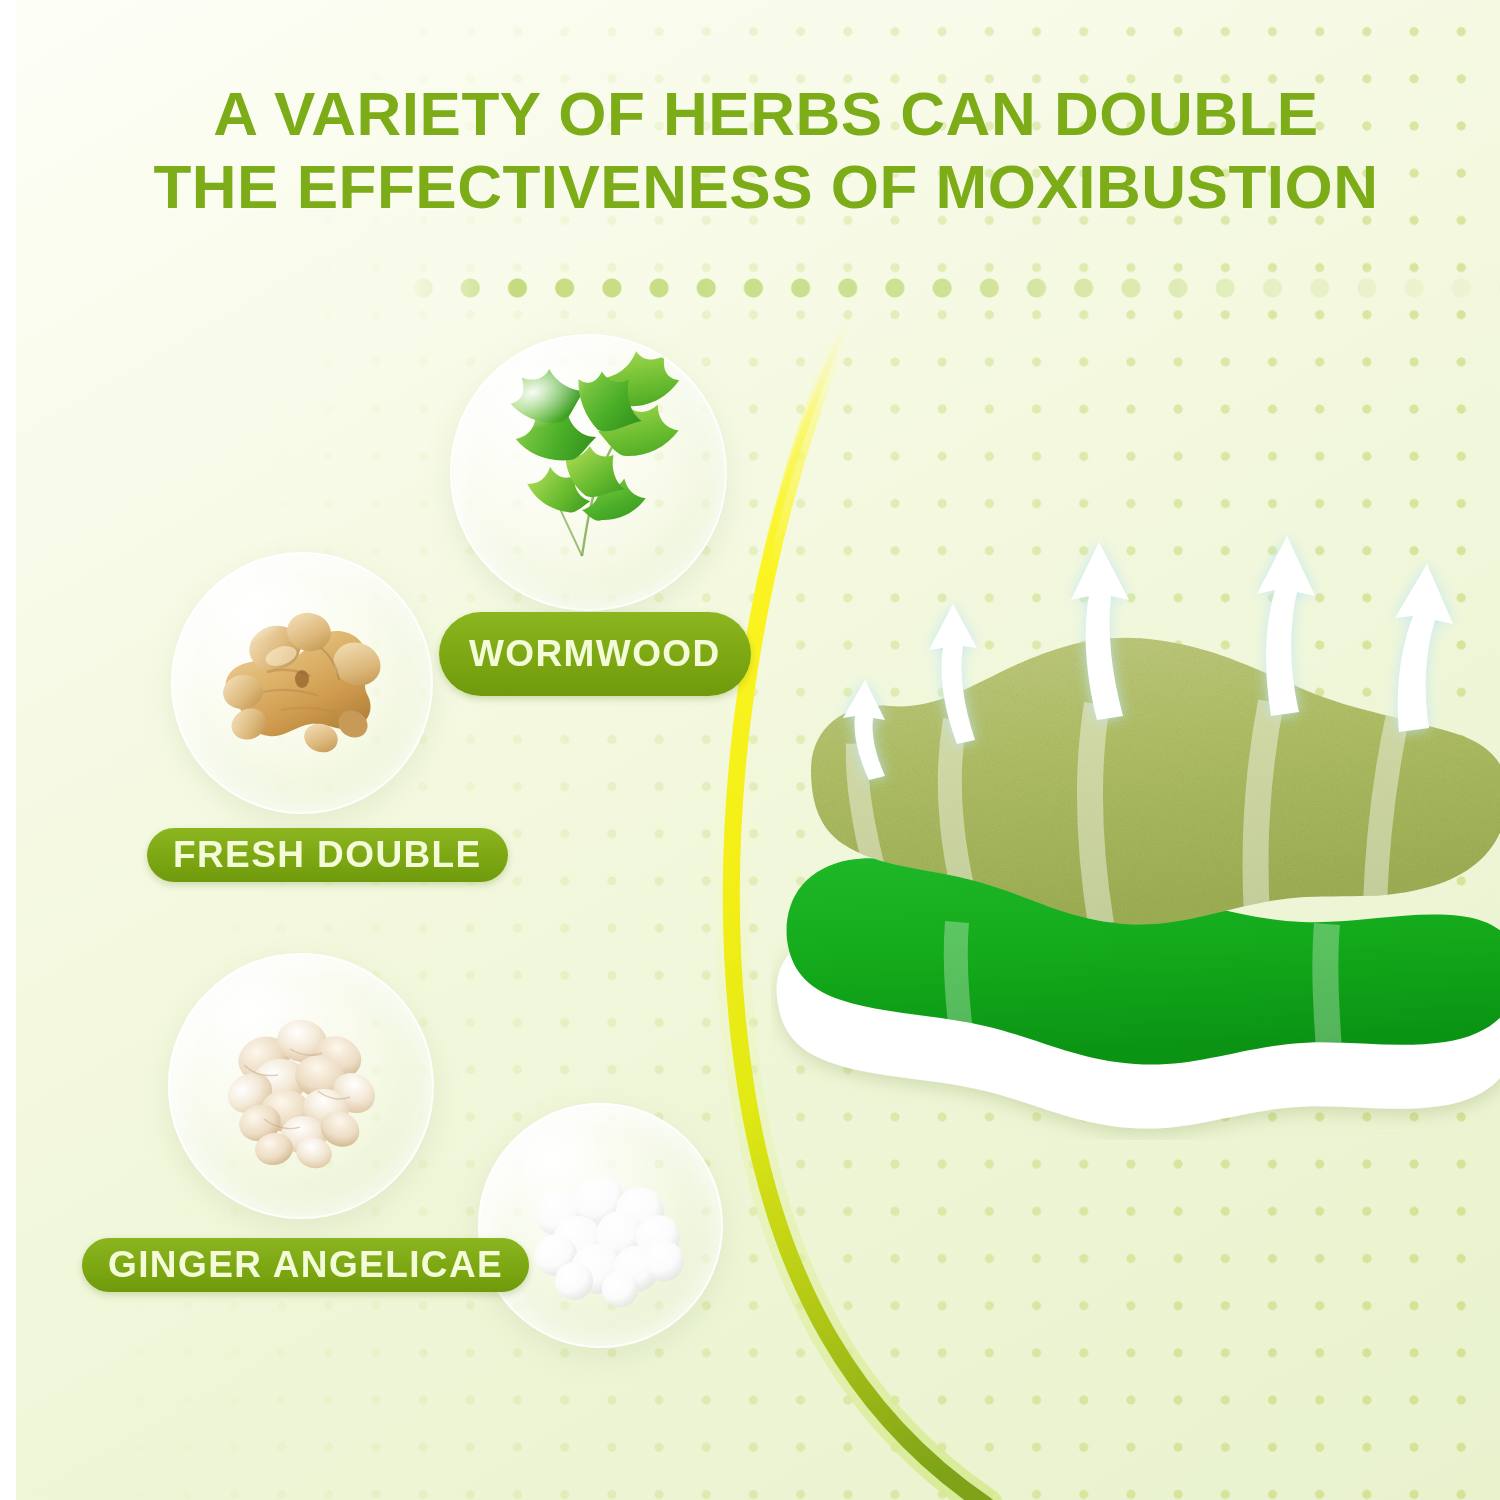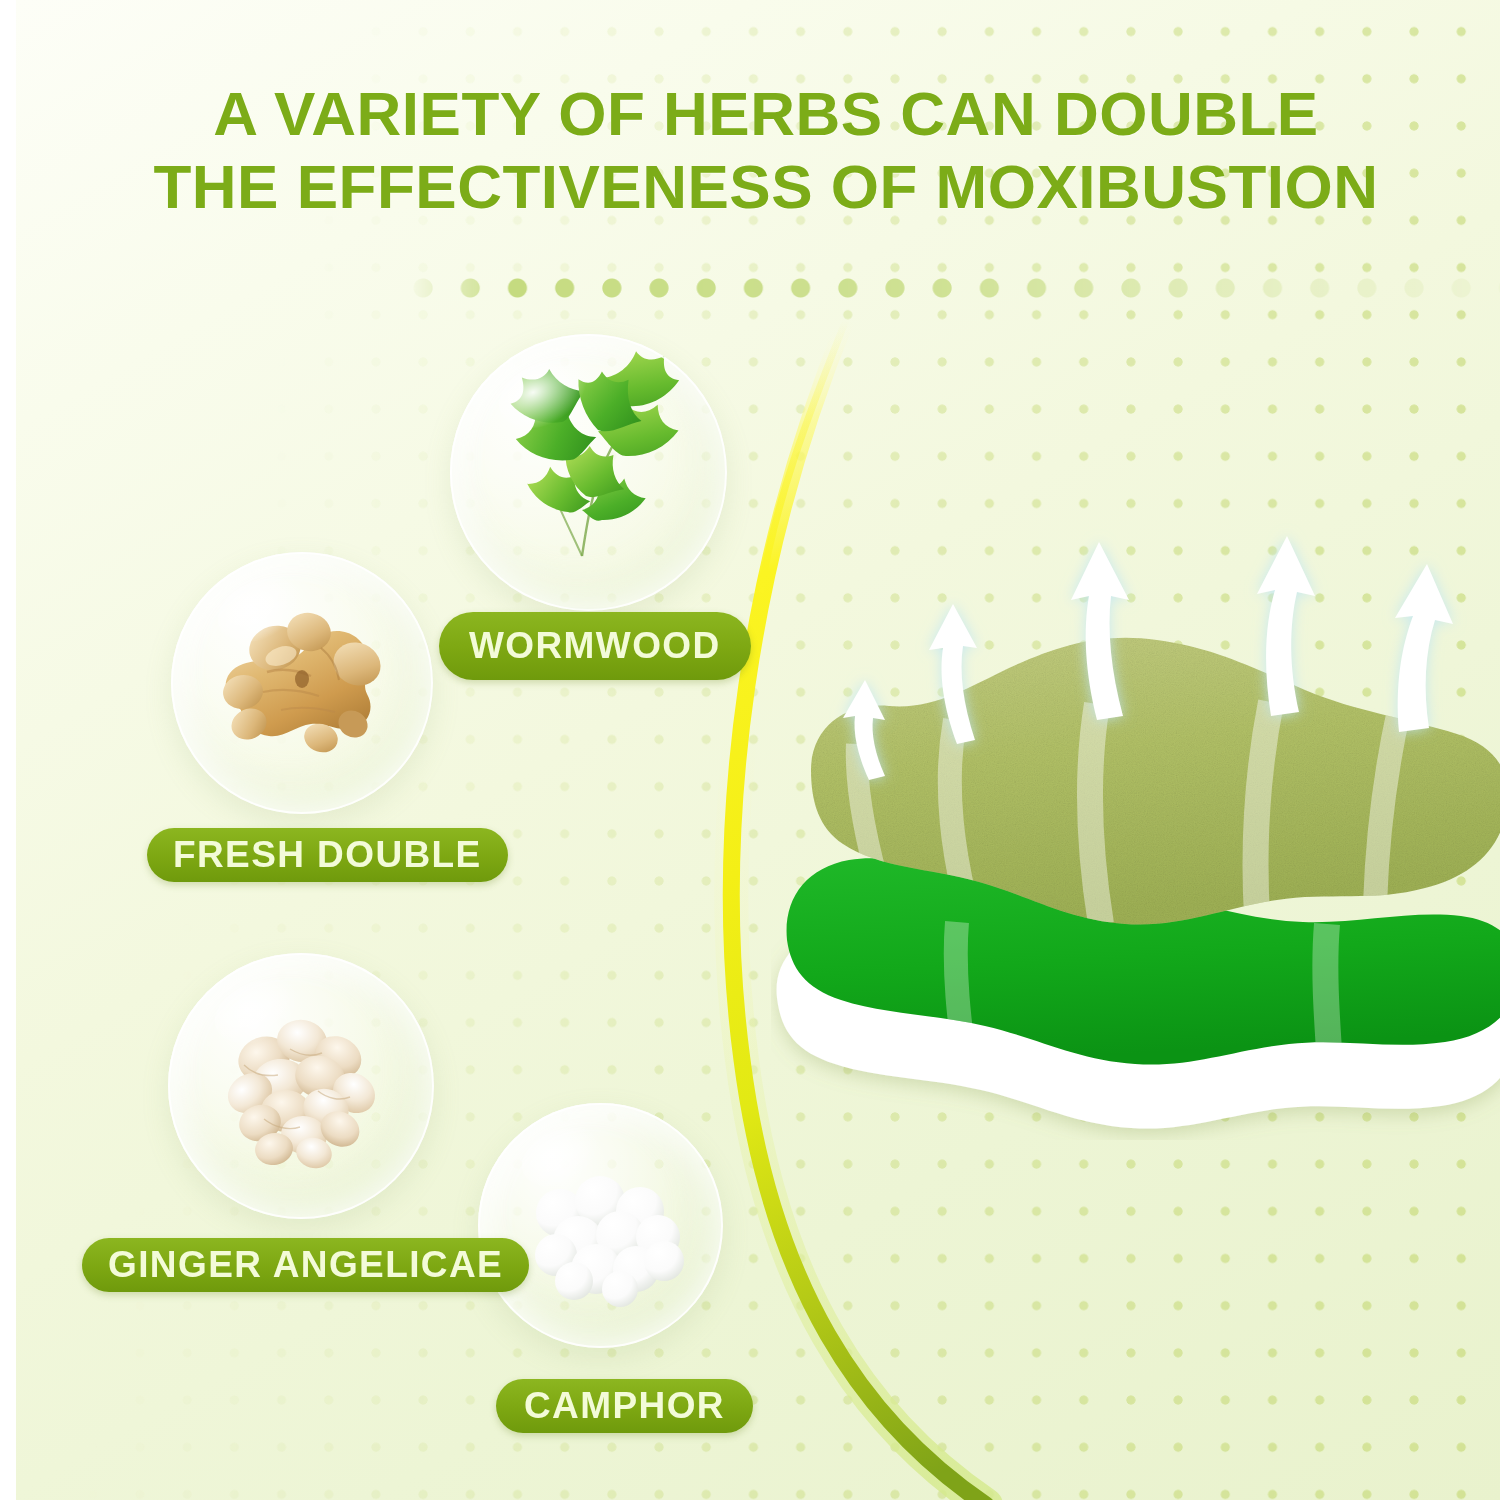--- a/index.html
+++ b/index.html
@@ -118,21 +118,21 @@
     background: linear-gradient(180deg, #8cb620 0%, #7da712 55%, #6f9a0c 100%);
     color: #f3fbd8;
     border-radius: 999px;
     font-weight: 700;
     letter-spacing: 1.4px;
     box-shadow: 0 3px 7px rgba(110,140,40,0.28);
     white-space: nowrap;
   }
   #pill-wormwood {
     left: 423px; top: 612px;
-    height: 68px; padding: 0 30px;
+    height: 68px; padding: 8px 30px;
     font-size: 37px;
   }
   #pill-ginger {
     left: 131px; top: 828px;
     height: 54px; padding: 0 26px;
     font-size: 37px;
   }
   #pill-radix {
     left: 66px; top: 1238px;
     height: 54px; padding: 0 26px;
@@ -369,23 +369,20 @@
 
   <div class="pill" id="pill-wormwood">
     <span>WORMWOOD</span>
   </div>
   <div class="pill" id="pill-ginger">
     <span>FRESH DOUBLE</span>
   </div>
   <div class="pill" id="pill-radix">
     <span>GINGER ANGELICAE</span>
   </div>
-  <div class="pill" id="pill-camphor">
-    <span>CAMPHOR</span>
-  </div>
 
   <svg class="patch" viewBox="0 0 760 620">
     <defs>
       <linearGradient id="moxaG" x1="0" y1="0" x2="0.25" y2="1">
         <stop offset="0%" stop-color="#c3cd82"></stop>
         <stop offset="45%" stop-color="#b2c167"></stop>
         <stop offset="100%" stop-color="#9fb155"></stop>
       </linearGradient>
       <linearGradient id="greenG" x1="0" y1="0" x2="0.2" y2="1">
         <stop offset="0%" stop-color="#1fb828"></stop>

